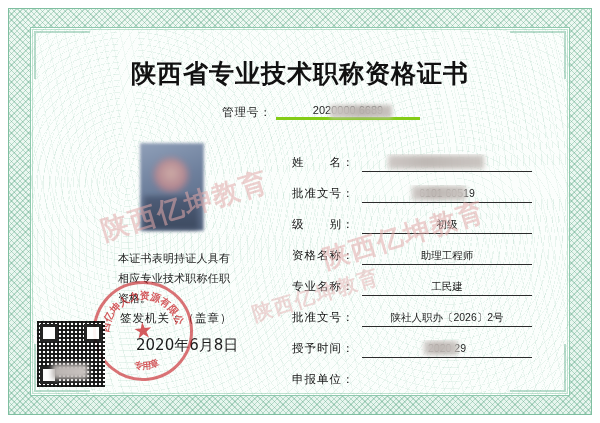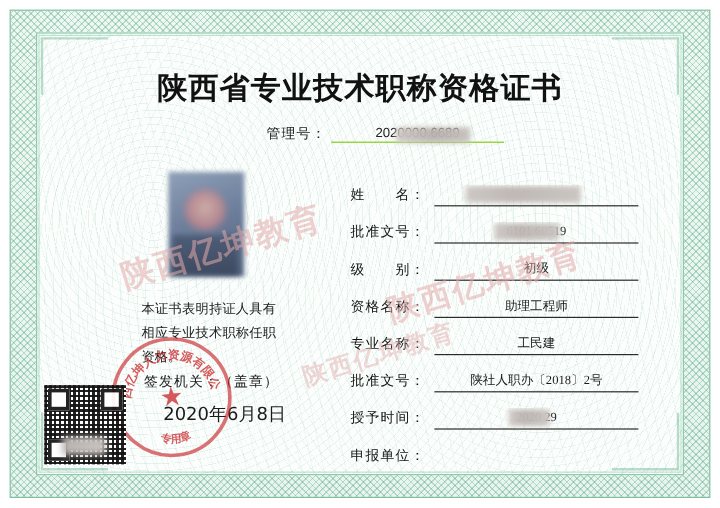--- a/index.html
+++ b/index.html
@@ -82,21 +82,21 @@
     display: flex;
     align-items: flex-end;
     font-size: 11.5px;
     color: #1a1a1a;
   }
   .admin-label { letter-spacing: 1px; }
   .admin-value {
     position: relative;
     margin-left: 4px;
     min-width: 140px;
-    border-bottom: 1px solid #84cc16;
+    border-bottom: 3px solid #84cc16;
     padding: 0 2px 1px 2px;
     font-size: 11px;
     color: #222;
     text-align: center;
   }
   .blur-strip {
     position: absolute;
     background: linear-gradient(90deg,#cfc9c6,#b9b2ae,#c6c0bc);
     filter: blur(2.2px);
     opacity: .95;
@@ -225,21 +225,21 @@
     letter-spacing: 1px;
     white-space: nowrap;
     padding-bottom: 2px;
   }
   .field-value {
     position: relative;
     flex: 1 1 auto;
     border-bottom: 1px solid #2b2b2b;
     height: 17px;
     text-align: center;
-    font-family: Liberation Serif, serif;
+    font-family: Liberation Sans, sans-serif;
     font-size: 10.5px;
     color: #1c1c1c;
     line-height: 17px;
     overflow: hidden;
     white-space: nowrap;
   }
   .field-value.masked-full {
     color: transparent;
   }
   .mask {
@@ -343,21 +343,21 @@
       <div class="field-value">助理工程师</div>
     </div>
 
     <div class="field-row">
       <div class="field-label">专业名称：</div>
       <div class="field-value">工民建</div>
     </div>
 
     <div class="field-row">
       <div class="field-label">批准文号：</div>
-      <div class="field-value">陕社人职办〔2018〕2号</div>
+      <div class="field-value">陕社人职办〔2026〕2号</div>
     </div>
 
     <div class="field-row">
       <div class="field-label">授予时间：</div>
       <div class="field-value">2020      29<span class="mask" style="left:62px; width:34px;"></span></div>
     </div>
 
     <div class="field-row">
       <div class="field-label">申报单位：</div>
     </div>

